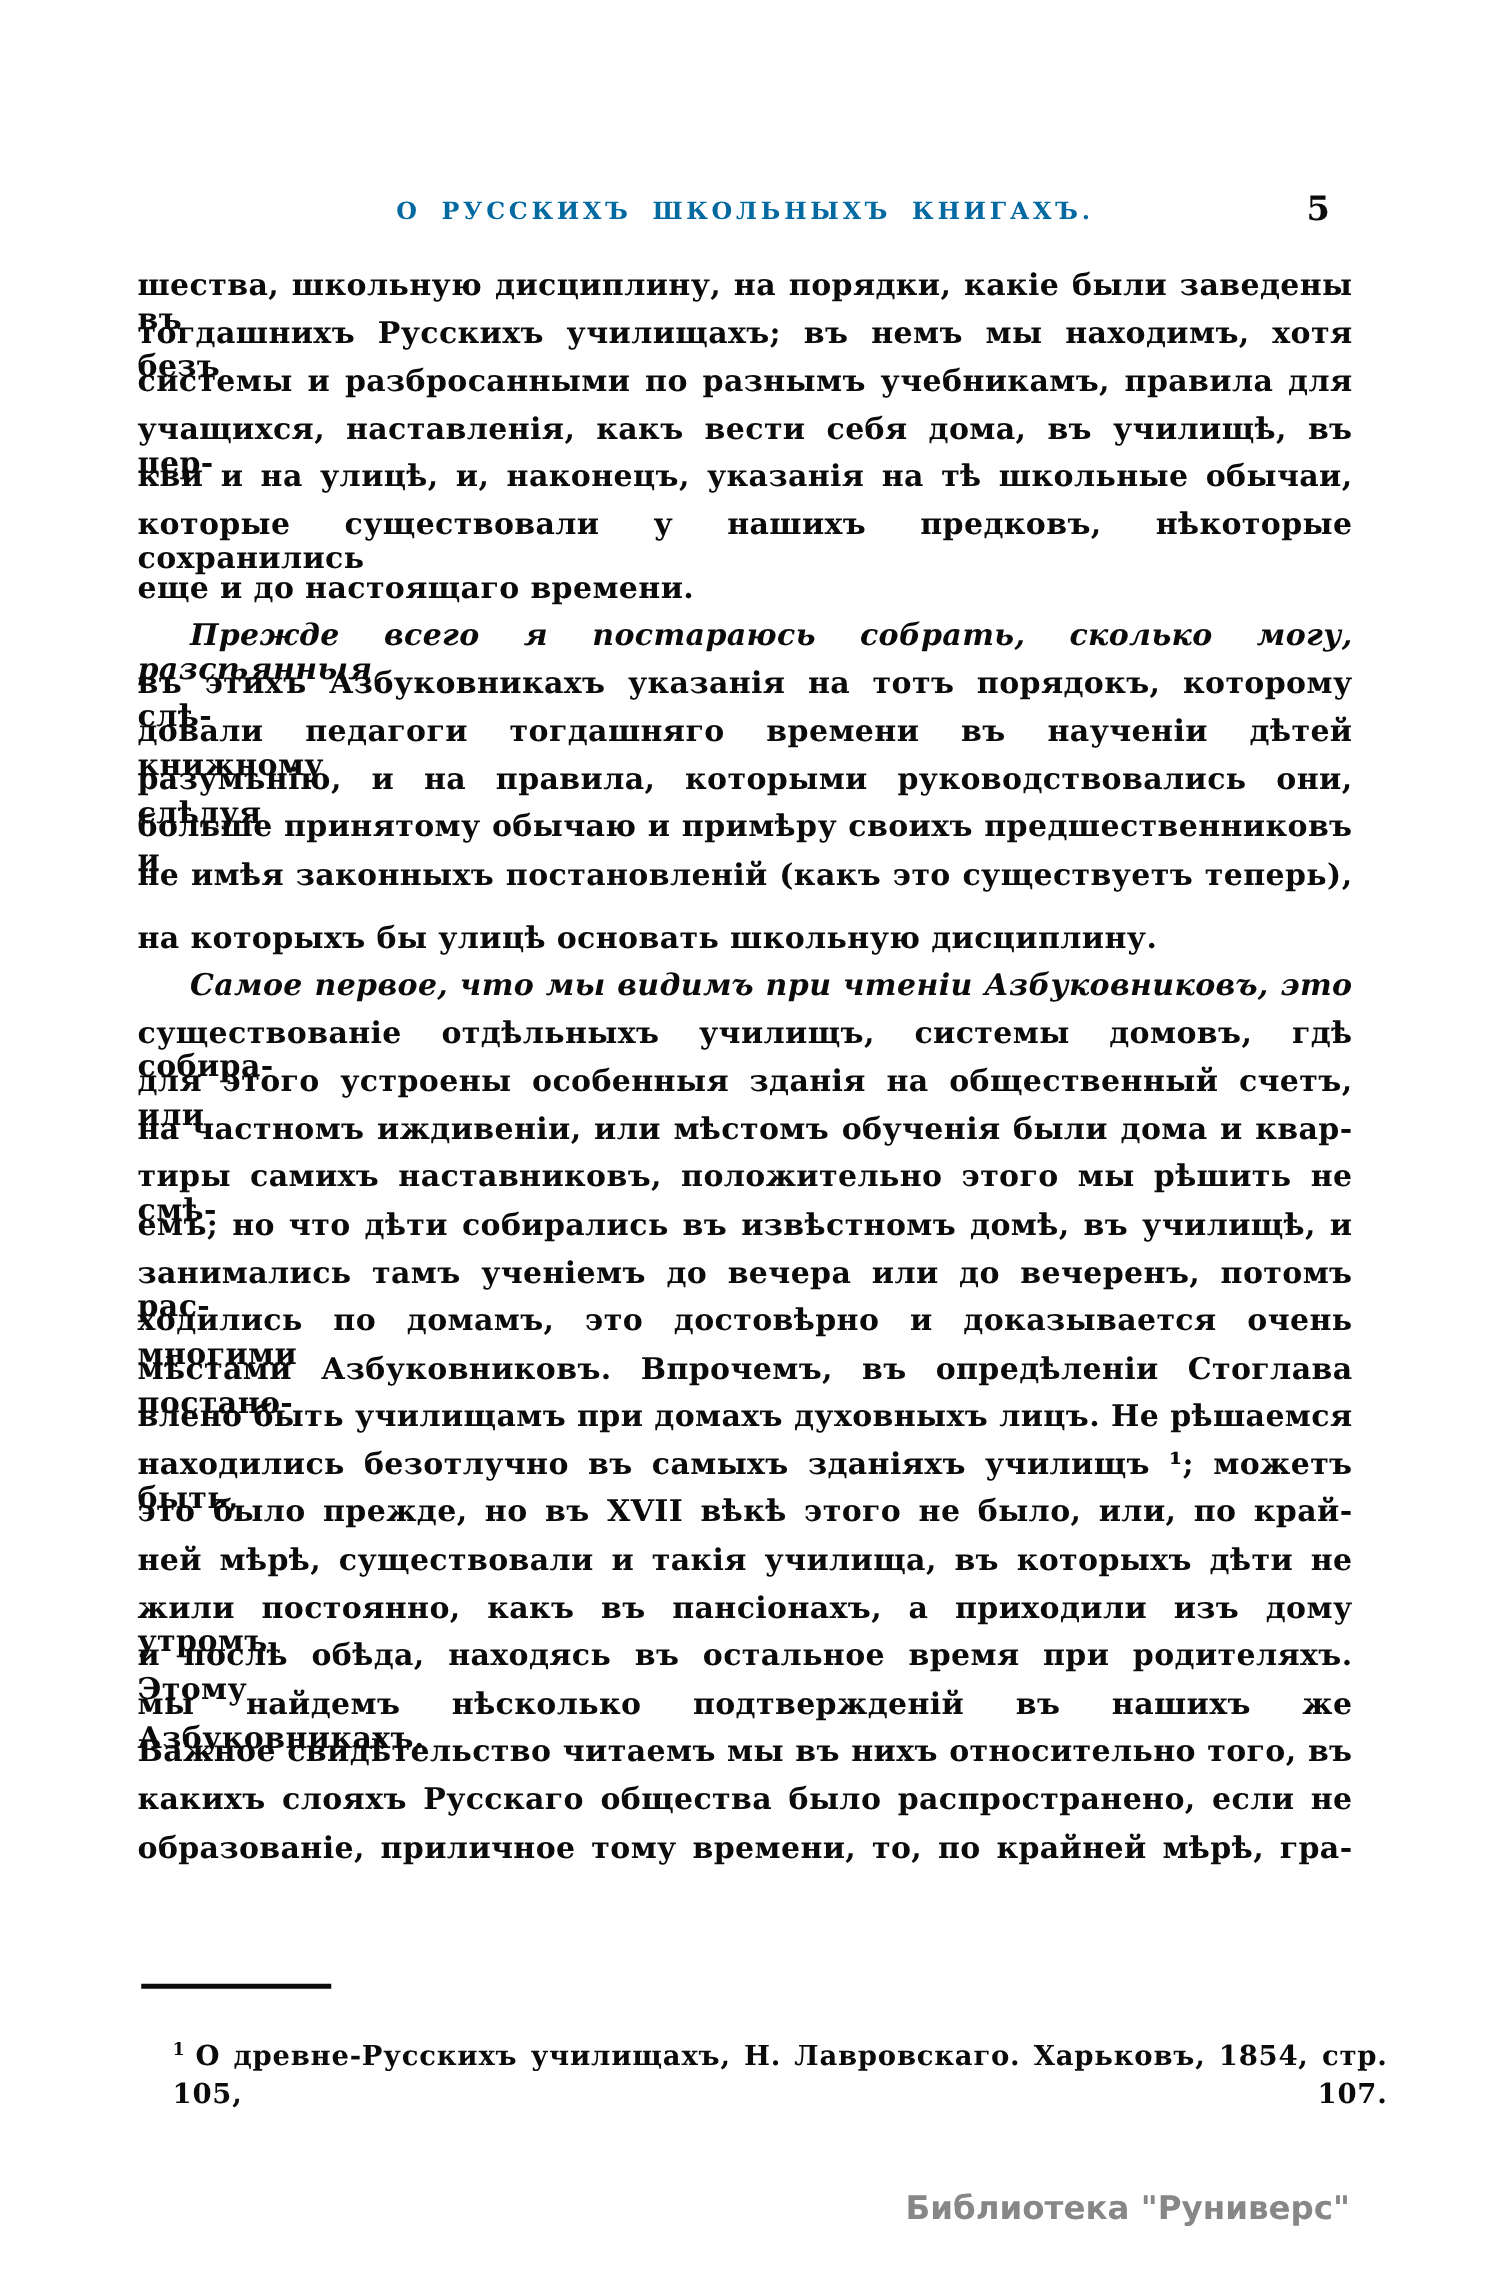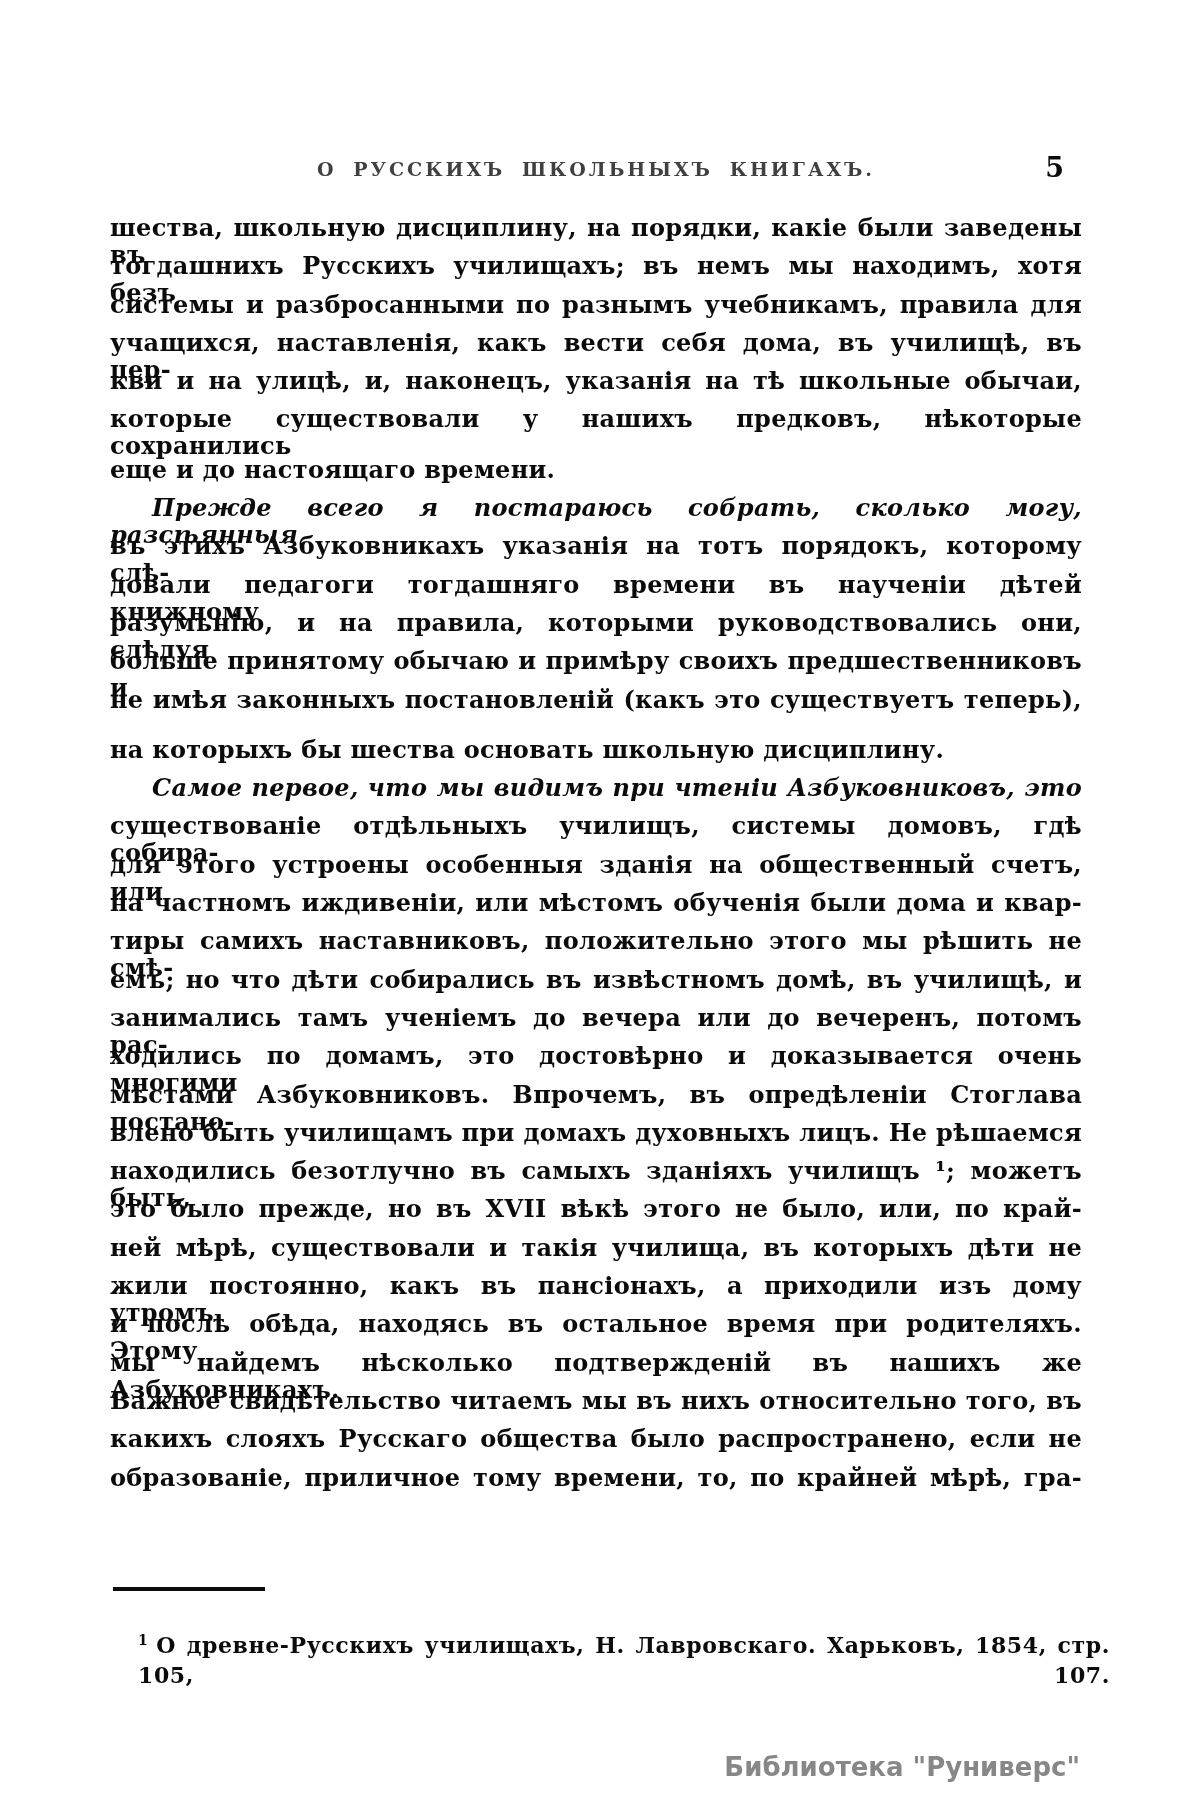--- a/index.html
+++ b/index.html
@@ -23,21 +23,21 @@
     width: 972px;
     height: 32px;
   }
   .running-title {
     display: block;
     text-align: center;
     font-size: 19px;
     font-weight: 700;
     letter-spacing: 3px;
     word-spacing: 7px;
-    color: #404040;
+    color: #0369a1;
   }
   .page-number {
     position: absolute;
     right: 18px;
     top: -6px;
     font-size: 27px;
     font-weight: 700;
   }
   .body-text {
     position: absolute;
@@ -118,21 +118,21 @@
     <div class="line">учащихся, наставленія, какъ вести себя дома, въ училищѣ, въ цер-</div>
     <div class="line">кви и на улицѣ, и, наконецъ, указанія на тѣ школьные обычаи,</div>
     <div class="line">которые существовали у нашихъ предковъ, нѣкоторые сохранились</div>
     <div class="line para-end">еще и до настоящаго времени.</div>
     <div class="line indent">Прежде всего я постараюсь собрать, сколько могу, разсѣянныя</div>
     <div class="line">въ этихъ Азбуковникахъ указанія на тотъ порядокъ, которому слѣ-</div>
     <div class="line">довали педагоги тогдашняго времени въ наученіи дѣтей книжному</div>
     <div class="line">разумѣнію, и на правила, которыми руководствовались они, слѣдуя</div>
     <div class="line">больше принятому обычаю и примѣру своихъ предшественниковъ и</div>
     <div class="line">не имѣя законныхъ постановленій (какъ это существуетъ теперь),</div>
-    <div class="line para-end">на которыхъ бы шества основать школьную дисциплину.</div>
+    <div class="line para-end">на которыхъ бы улицѣ основать школьную дисциплину.</div>
     <div class="line indent">Самое первое, что мы видимъ при чтеніи Азбуковниковъ, это</div>
     <div class="line">существованіе отдѣльныхъ училищъ, системы домовъ, гдѣ собира-</div>
     <div class="line">для этого устроены особенныя зданія на общественный счетъ, или</div>
     <div class="line">на частномъ иждивеніи, или мѣстомъ обученія были дома и квар-</div>
     <div class="line">тиры самихъ наставниковъ, положительно этого мы рѣшить не смѣ-</div>
     <div class="line">емъ; но что дѣти собирались въ извѣстномъ домѣ, въ училищѣ, и</div>
     <div class="line">занимались тамъ ученіемъ до вечера или до вечеренъ, потомъ рас-</div>
     <div class="line">ходились по домамъ, это достовѣрно и доказывается очень многими</div>
     <div class="line">мѣстами Азбуковниковъ. Впрочемъ, въ опредѣленіи Стоглава постано-</div>
     <div class="line">влено быть училищамъ при домахъ духовныхъ лицъ. Не рѣшаемся</div>

